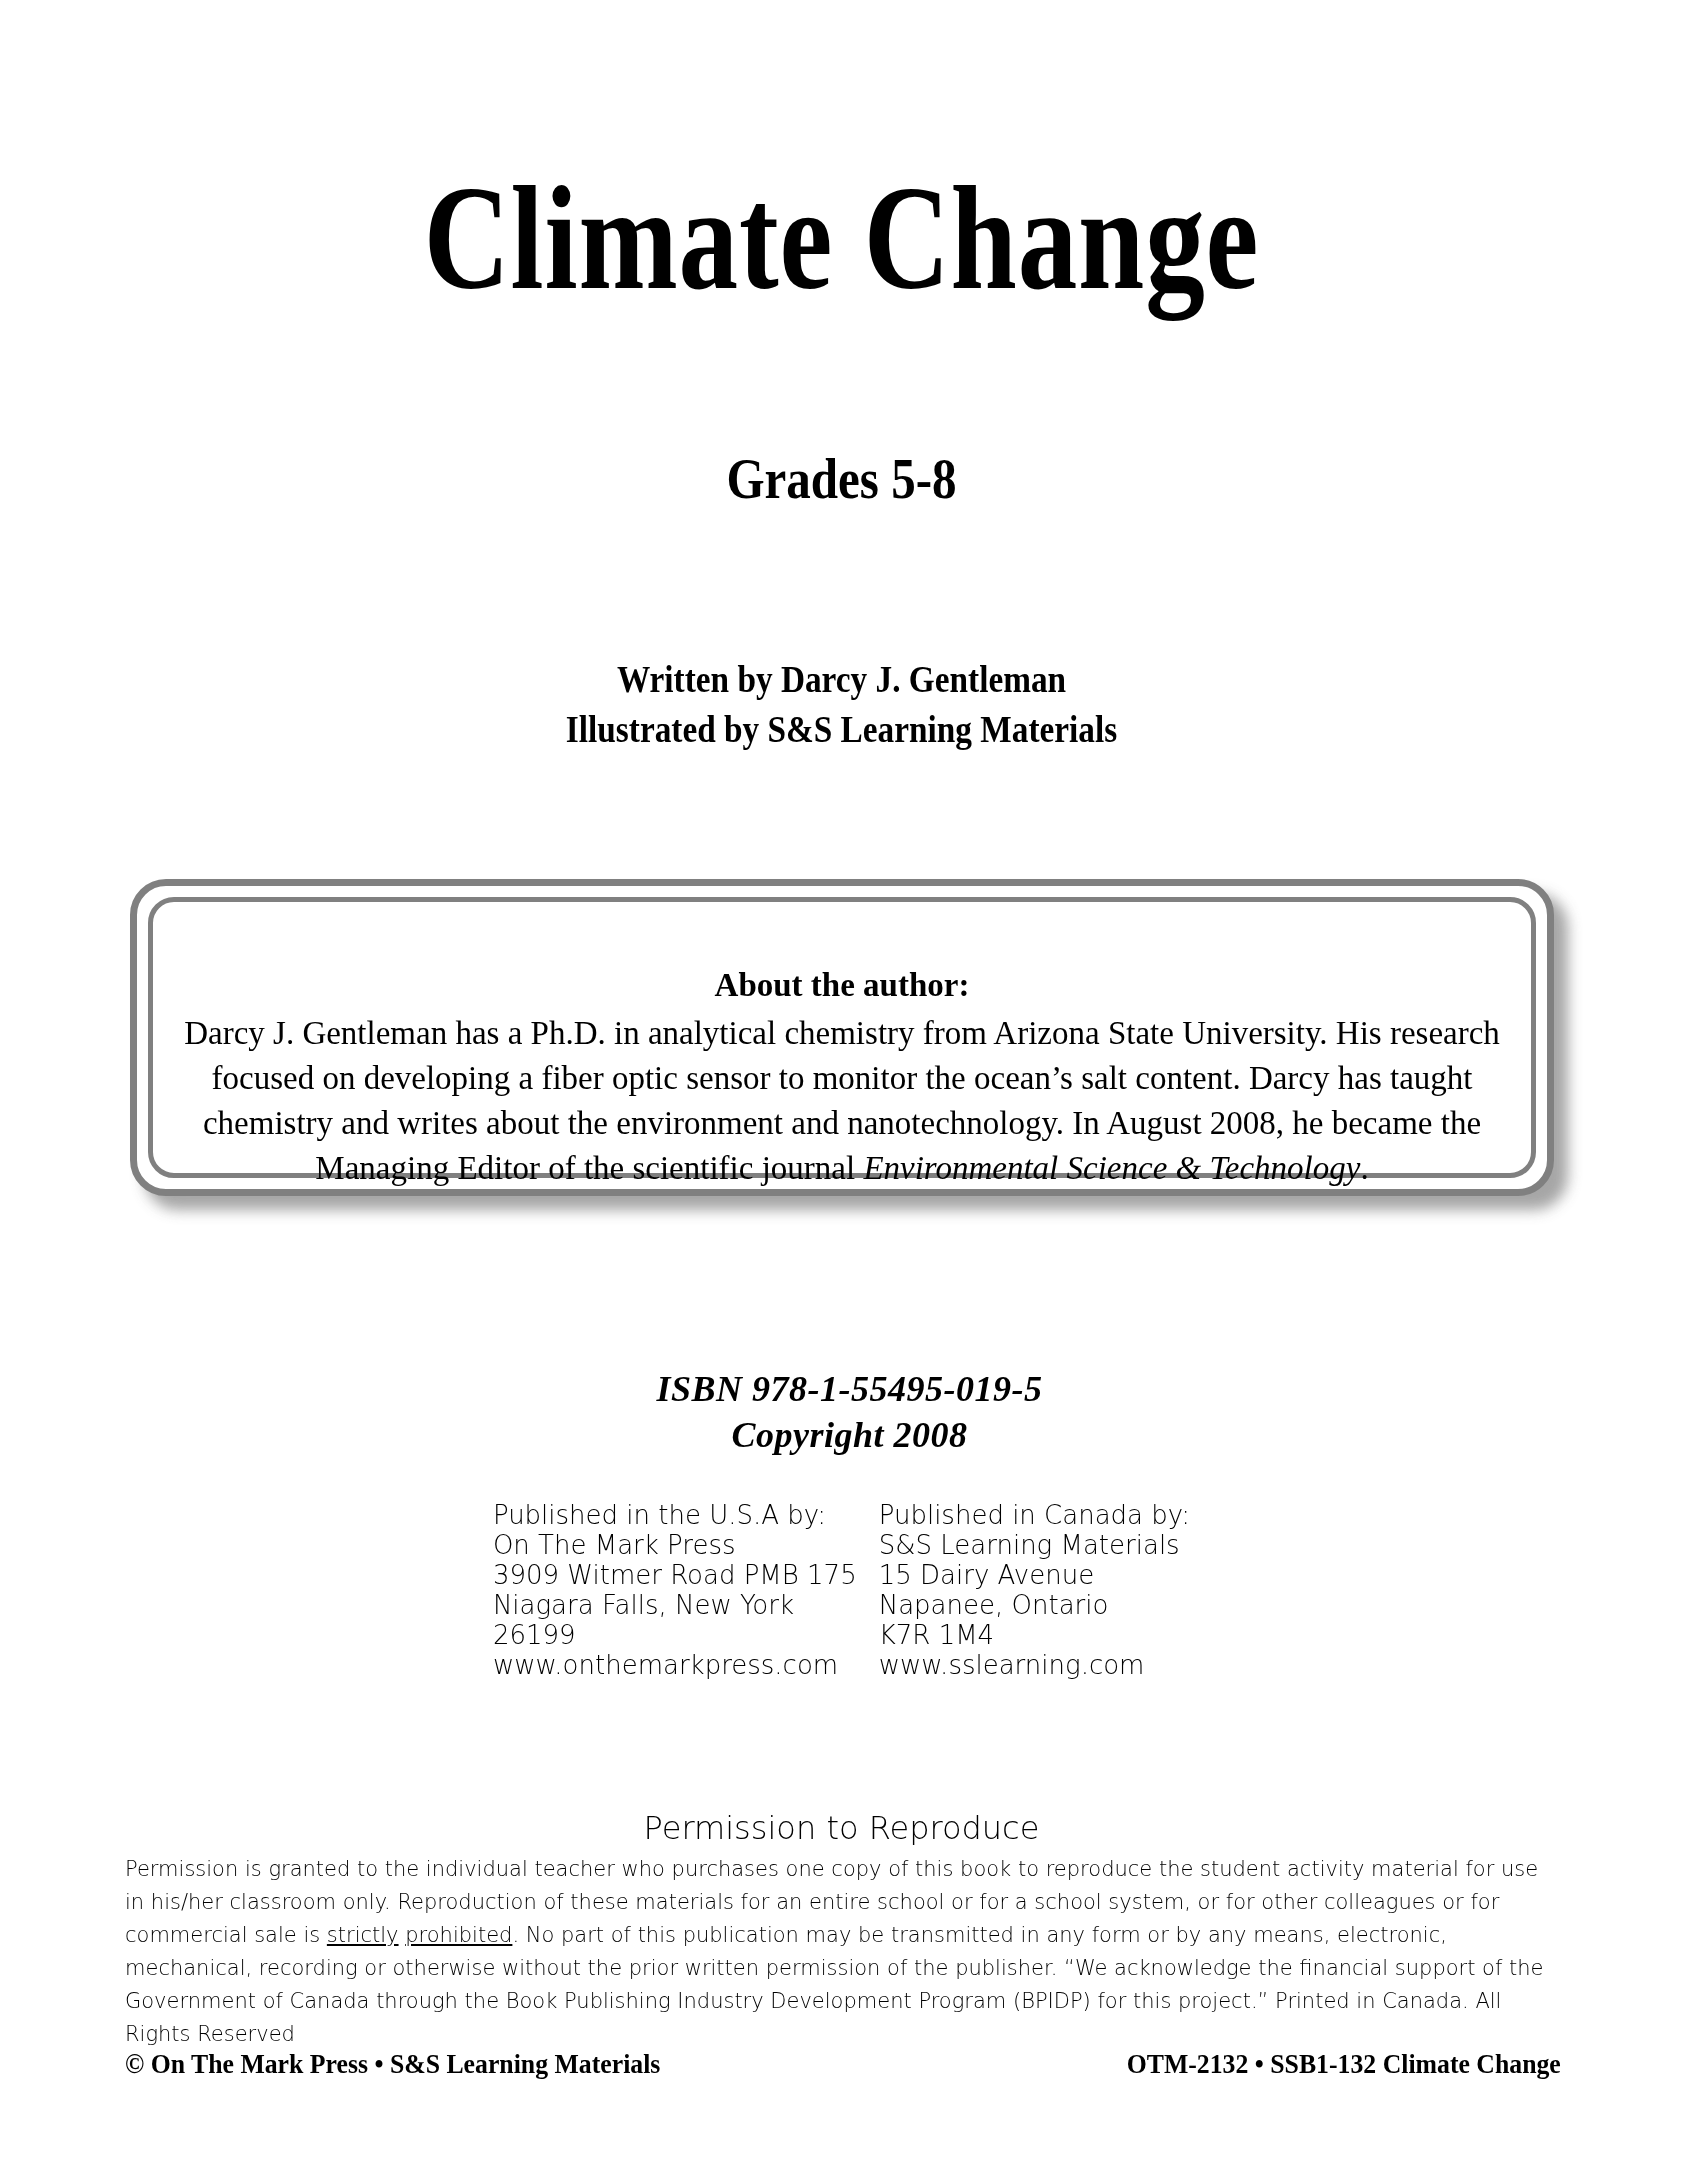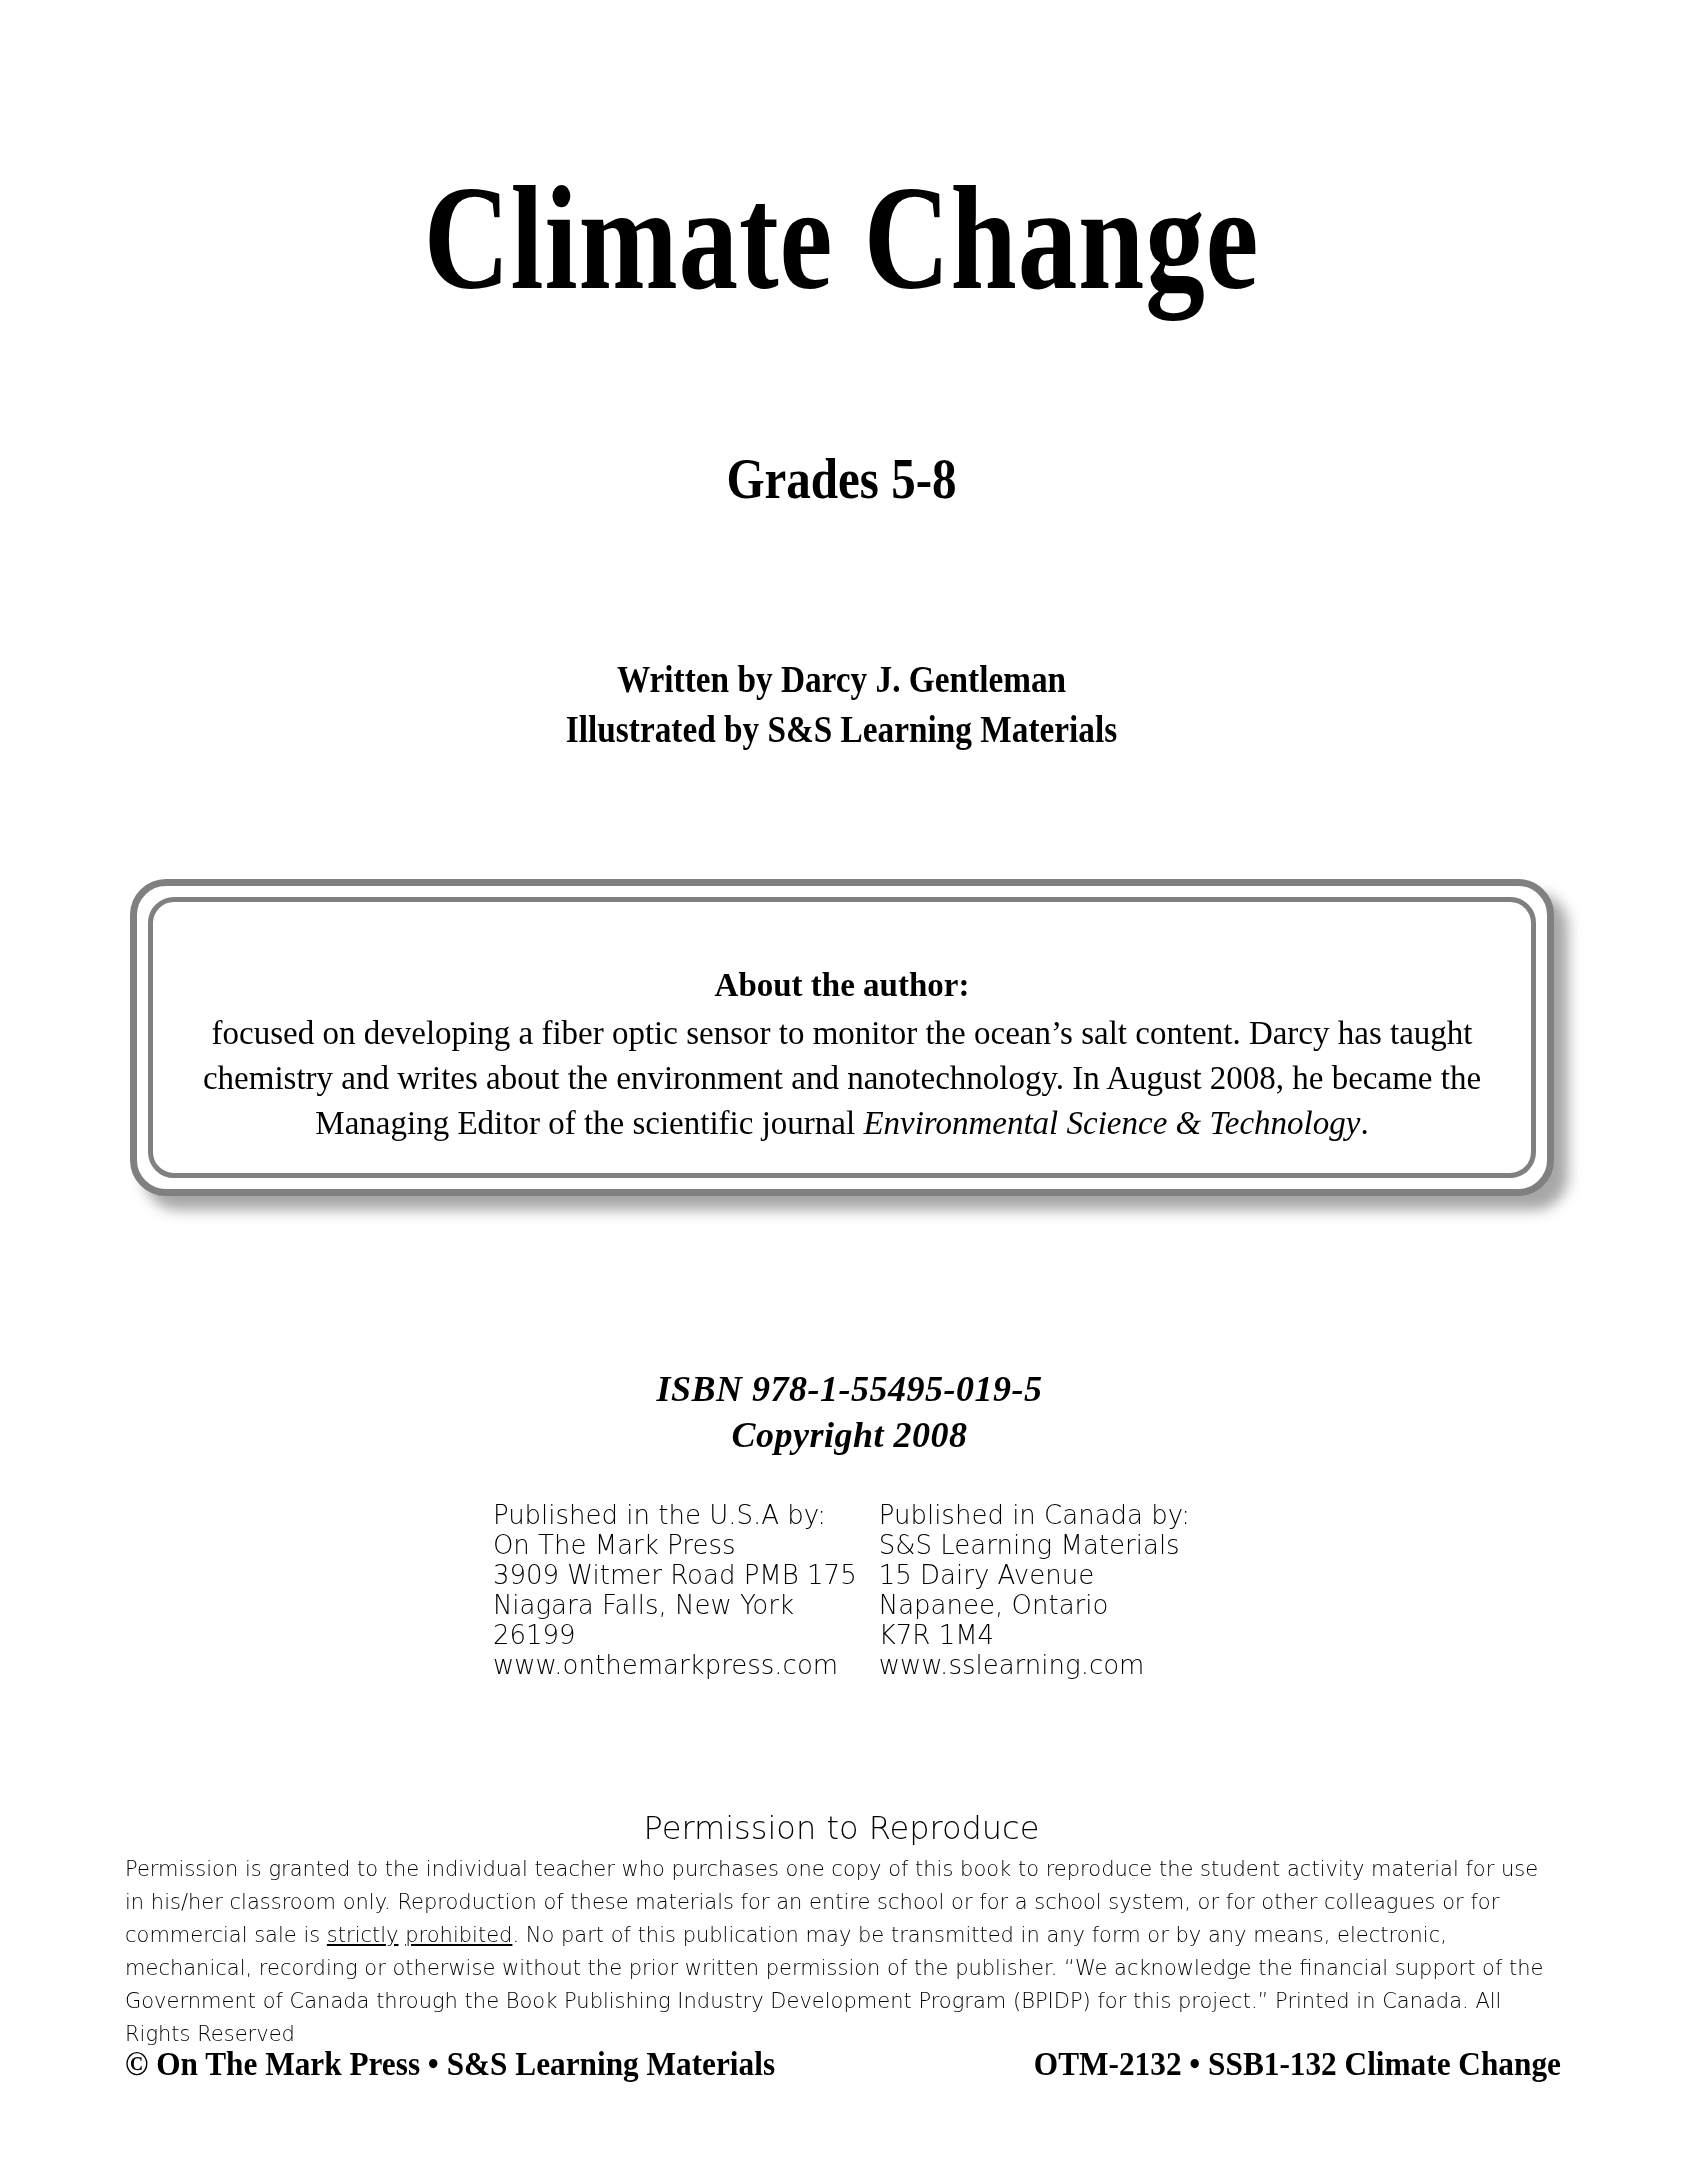--- a/index.html
+++ b/index.html
@@ -190,21 +190,21 @@
   
   .footer {
     position: absolute;
     left: 125px;
     top: 2047px;
     width: 1436px;
     display: flex;
     justify-content: space-between;
     font-family: "Liberation Serif", "DejaVu Serif", serif;
     font-weight: bold;
-    font-size: 34px;
+    font-size: 28px;
     line-height: 34px;
   }
   .footer span {
     white-space: nowrap;
     transform: scaleX(0.92);
     transform-origin: left center;
     display: inline-block;
   }
   .footer .footer-right { transform-origin: right center; }
 </style>
@@ -222,20 +222,21 @@
     <div>Illustrated by S&amp;S Learning Materials</div>
   </div>
 
   <div class="author-box-wrap">
     <div class="author-shadow"></div>
     <div class="author-outer">
       <div class="author-inner"></div>
       <div class="author-content">
         <div class="author-heading">About the author:</div>
         <div class="author-body">
+          <div>Darcy J. Gentleman has a Ph.D. in analytical chemistry from Arizona State University. His research</div>
           <div>focused on developing a fiber optic sensor to monitor the ocean’s salt content. Darcy has taught</div>
           <div>chemistry and writes about the environment and nanotechnology. In August 2008, he became the</div>
           <div><span>Managing Editor of the scientific journal </span><span class="journal">Environmental Science &amp; Technology</span><span>.</span></div>
         </div>
       </div>
     </div>
   </div>
 
   <div class="isbn-block">
     <div>ISBN 978-1-55495-019-5</div>

